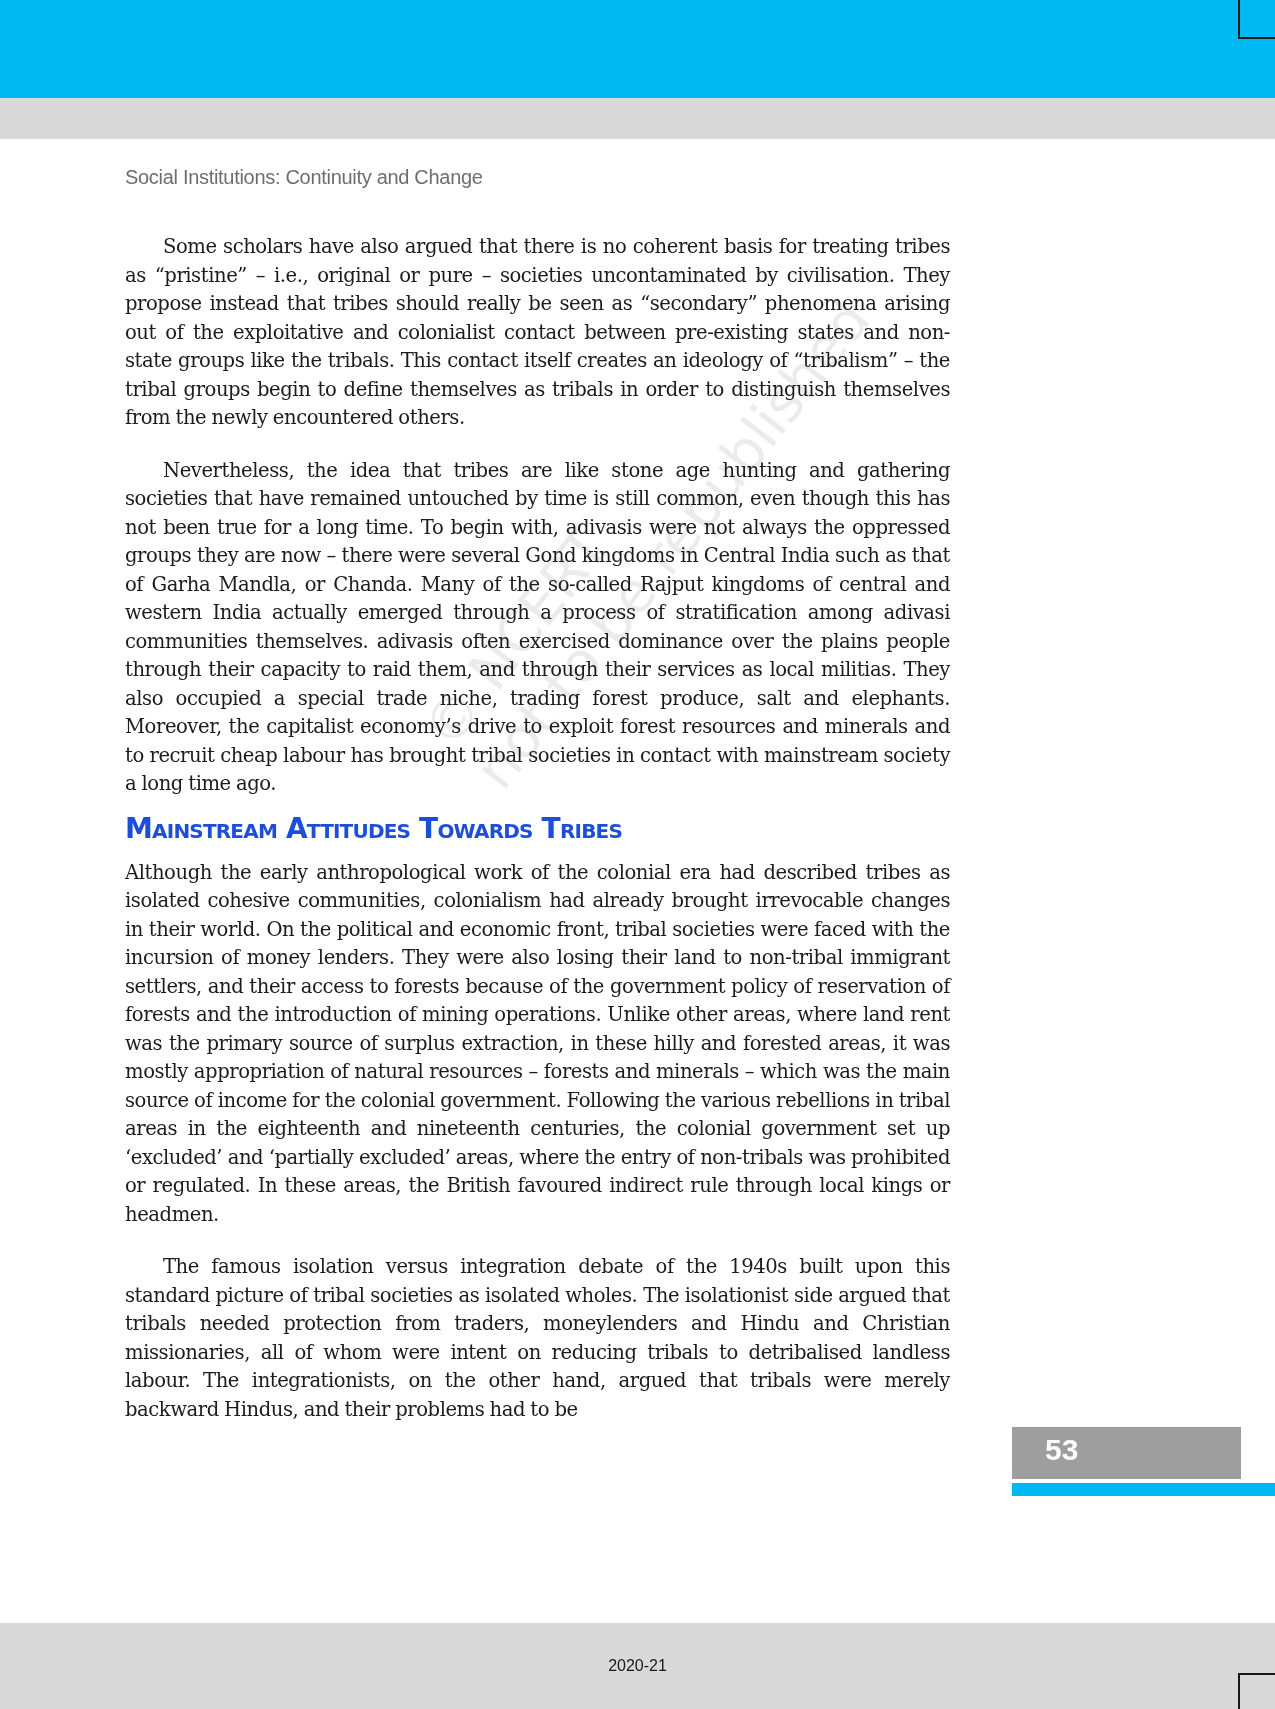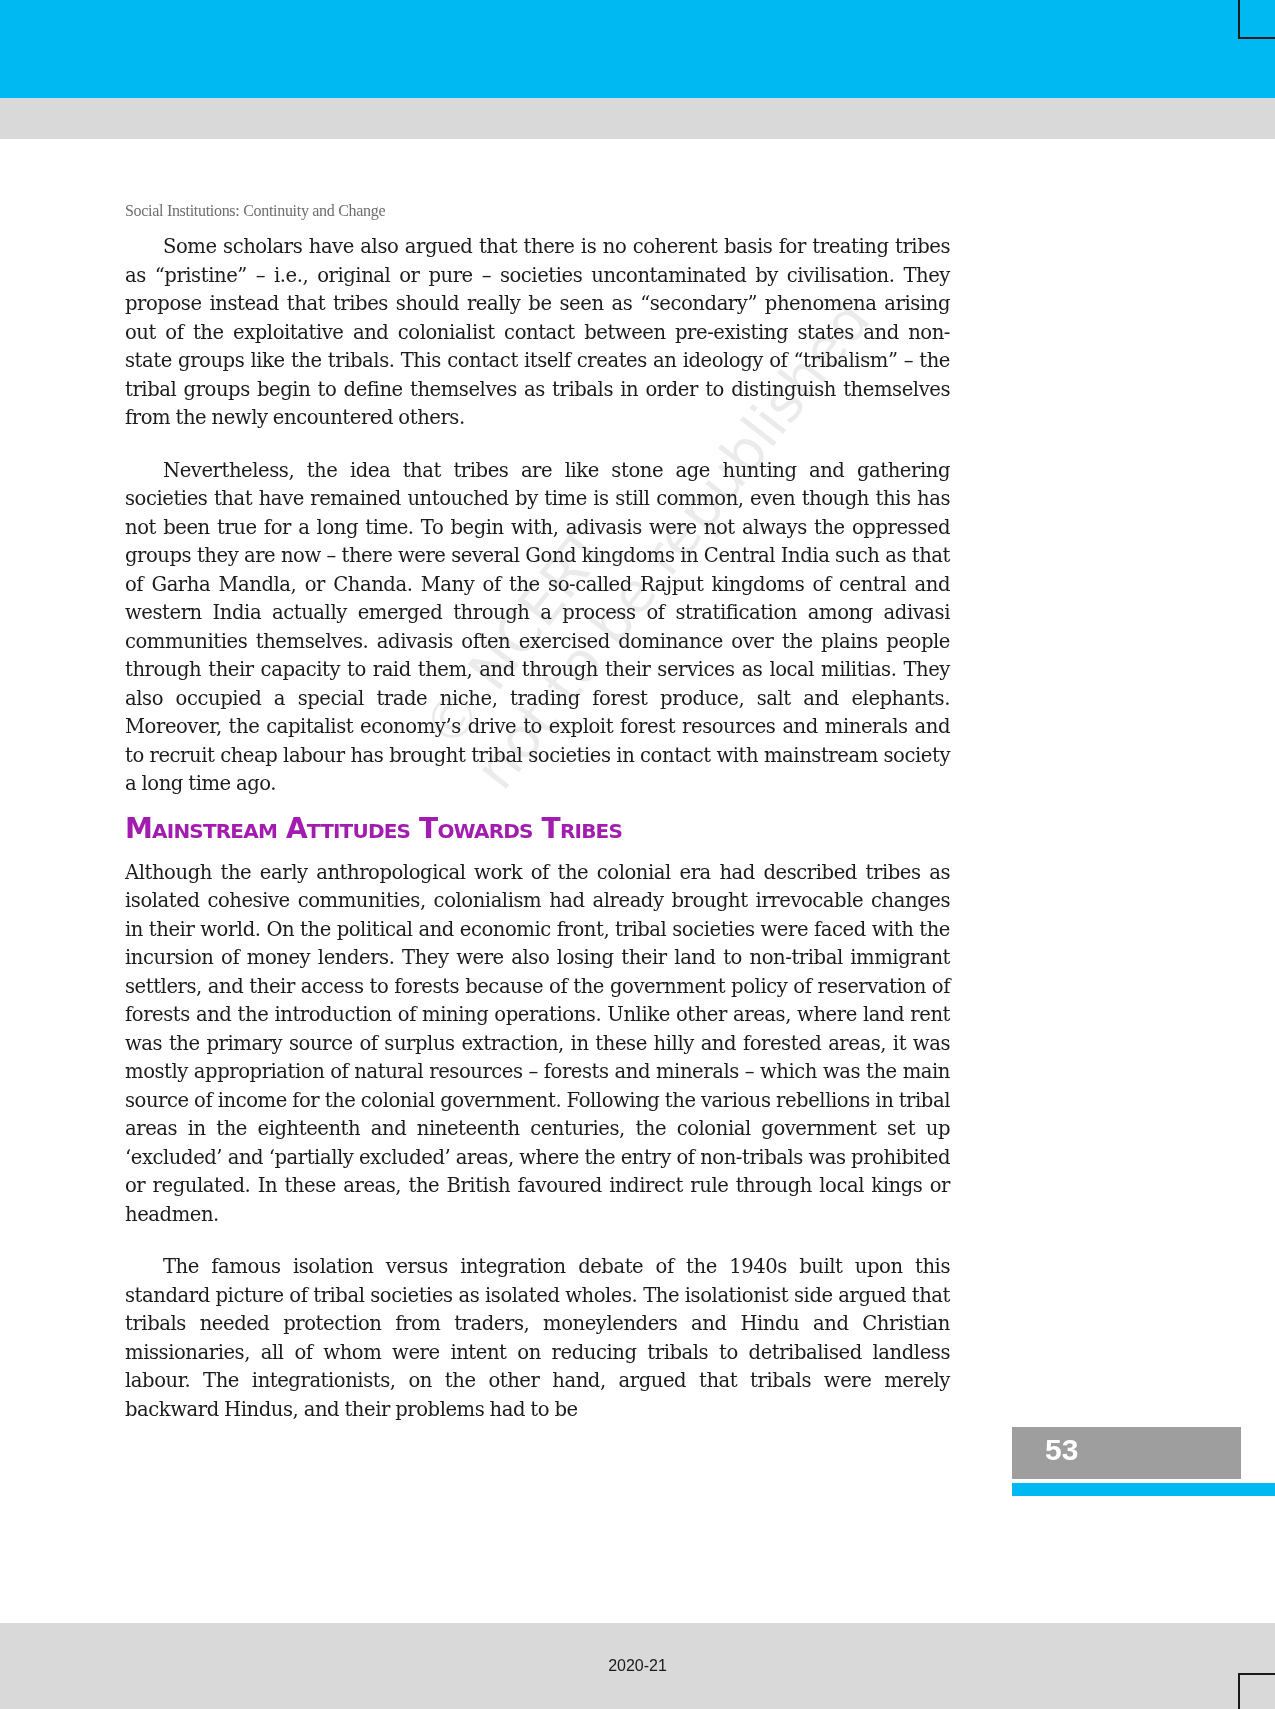--- a/index.html
+++ b/index.html
@@ -4,28 +4,28 @@
 <style>
   html, body { margin: 0; padding: 0; }
   body {
     width: 1275px; height: 1709px; position: relative; overflow: hidden;
     background: #ffffff; font-family: "DejaVu Serif", serif; color: #1c1c1c;
   }
   .top-band { position: absolute; left: 0; top: 0; width: 1275px; height: 98px; background: #00b9f2; }
   .grey-band { position: absolute; left: 0; top: 98px; width: 1275px; height: 41px; background: #d9d9d9; }
   .crop-mark-top { position: absolute; left: 1238px; top: -2px; width: 40px; height: 39px;
     border-left: 2px solid #1a1a1a; border-bottom: 2px solid #1a1a1a; }
-  .running-head { position: absolute; left: 125px; top: 166px; font-family: Liberation Serif, serif;
-    font-size: 16px; color: #6e6e6e; font-weight: 300; letter-spacing: -0.3px; margin-top: 36px; }
+  .running-head { position: absolute; left: 125px; top: 166px; font-family: Liberation Sans, sans-serif;
+    font-size: 20px; color: #6e6e6e; font-weight: 300; letter-spacing: -0.3px; }
   .content { position: absolute; left: 125px; top: 233px; width: 825px; }
   .para { margin: 0; font-size: 19.6px; line-height: 28.5px; text-align: justify; letter-spacing: -0.45px; word-spacing: -0.5px; }
   .para + .para { margin-top: 24px; }
   .indent { text-indent: 38px; }
   .section-title { margin: 10px 0 10px 0; font-family: "DejaVu Sans", sans-serif; font-weight: bold;
-    font-size: 28px; color: #a21caf; font-variant: small-caps; letter-spacing: -0.8px; line-height: 40px; }
+    font-size: 28px; color: #1d4ed8; font-variant: small-caps; letter-spacing: -0.8px; line-height: 40px; }
   .watermark { position: absolute; left: 410px; top: 720px; width: 600px; transform: rotate(-52deg);
     transform-origin: left top; font-family: "DejaVu Sans", sans-serif; font-size: 56px; color: rgba(0,0,0,0.08);
     white-space: nowrap; line-height: 66px; pointer-events: none; }
   .page-tab { position: absolute; left: 1012px; top: 1427px; width: 229px; height: 52px; background: #9e9e9e; }
   .page-num { position: absolute; left: 33px; top: 6px; font-family: "Liberation Sans", sans-serif;
     font-weight: bold; font-size: 30px; color: #ffffff; }
   .page-tab-stripe { position: absolute; left: 1012px; top: 1483px; width: 263px; height: 13px; background: #00b9f2; }
   .footer-band { position: absolute; left: 0; top: 1623px; width: 1275px; height: 110px; background: #d9d9d9; }
   .footer-year { position: absolute; left: 0; width: 1275px; top: 34px; text-align: center;
     font-family: "Liberation Sans", sans-serif; font-size: 16px; color: #1a1a1a; }

